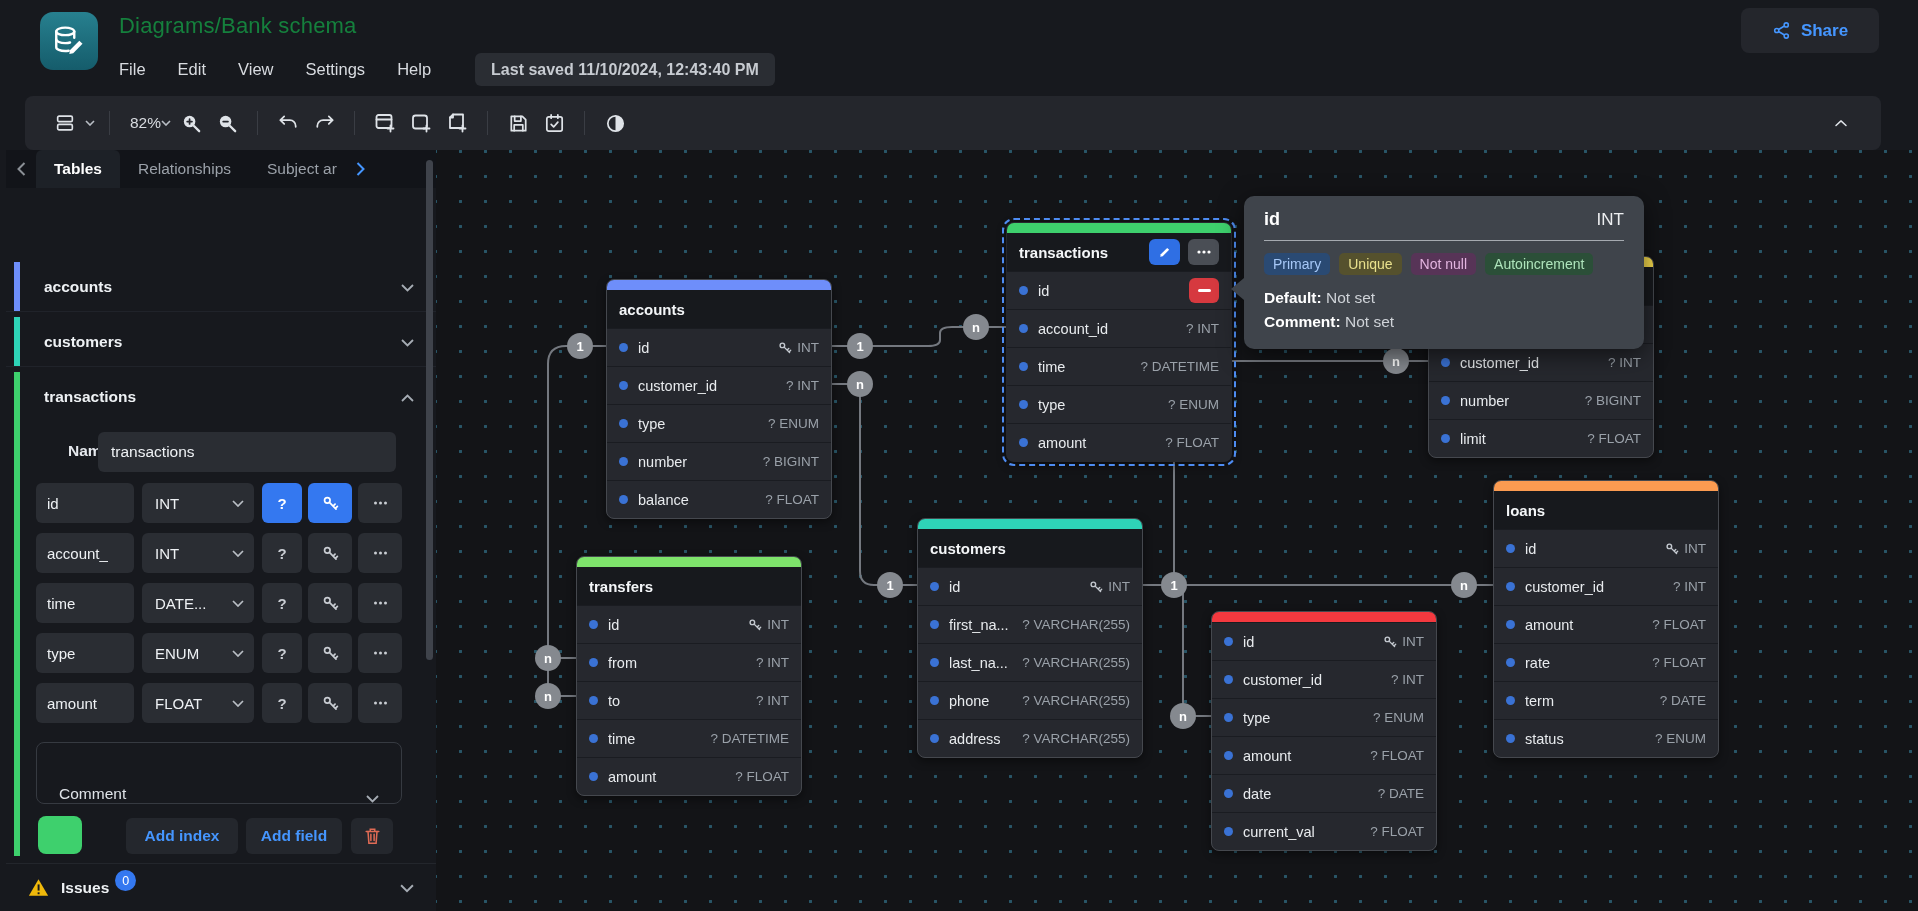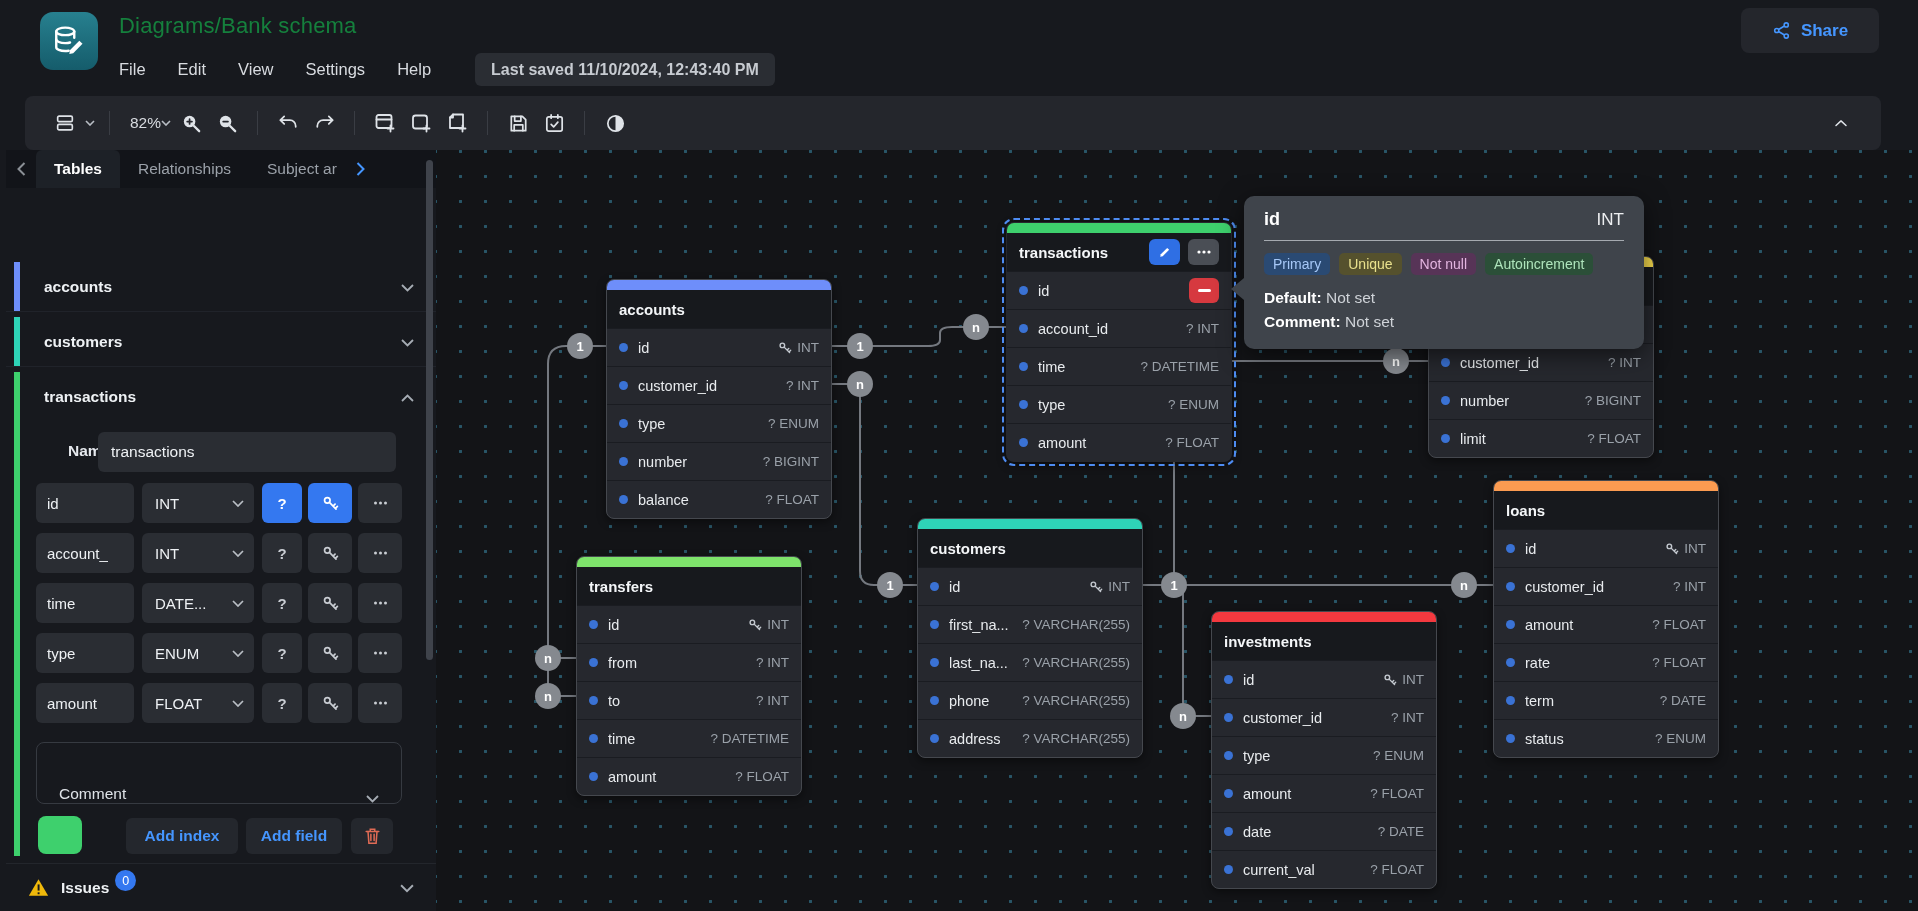--- a/index.html
+++ b/index.html
@@ -731,23 +731,20 @@
             <span class="ftype">? DATETIME</span>
           </div>
           <div class="trow">
             <span class="dot"></span>
             <span class="fname">amount</span>
             <span class="ftype">? FLOAT</span>
           </div>
         </div>
         <div class="table-card" style="left: 775px; top: 461px;">
           <div class="strip" style="background:#f4393f"></div>
-          <div class="card-head">
-            <span class="card-title">investments</span>
-          </div>
           <div class="trow">
             <span class="dot"></span>
             <span class="fname">id</span>
             <span class="ftype">
               <svg width="14" height="14" viewBox="0 0 16 16">
                 <g fill="none" stroke="#c3c8cf" stroke-width="1.6" stroke-linecap="round">
                   <circle cx="5" cy="5" r="2.6"></circle>
                   <path d="M7,7 L13.2,13.2 M10.4,10.4 l1.9,-1.9 M12.6,12.6 l1.9,-1.9"></path>
                 </g>
               </svg>

